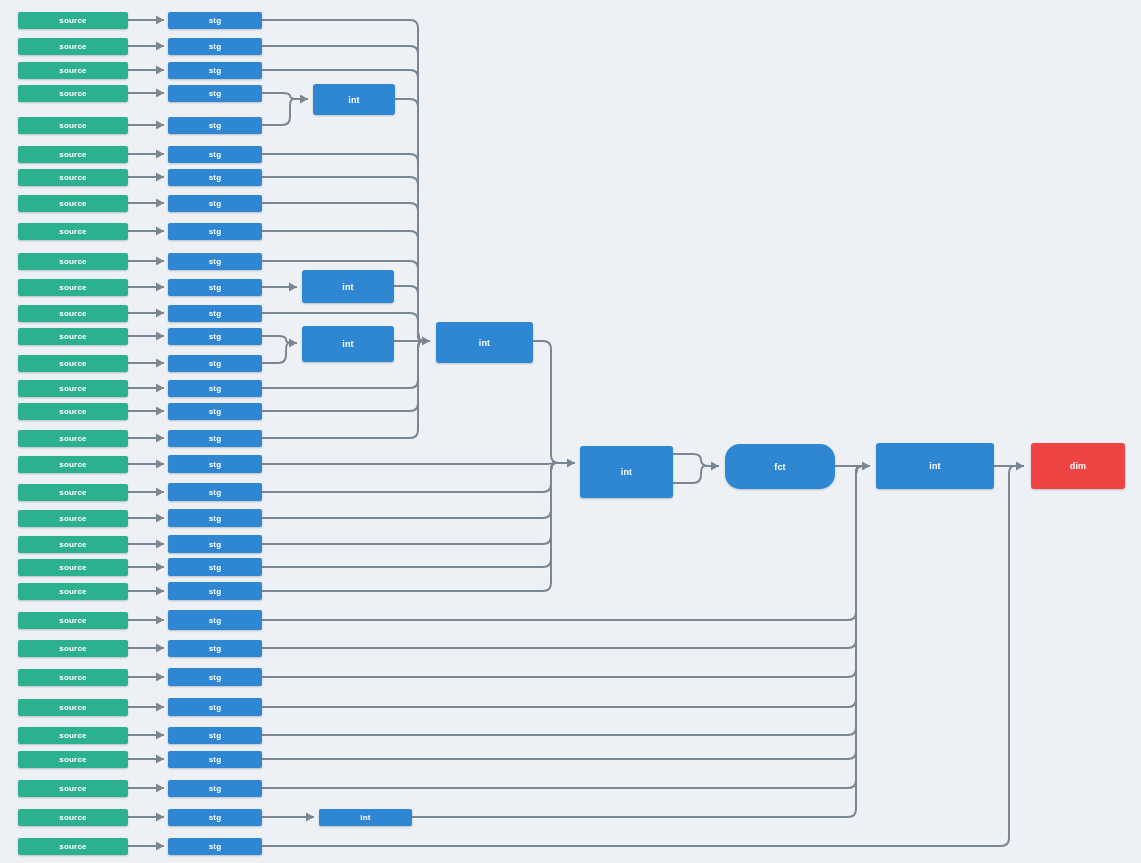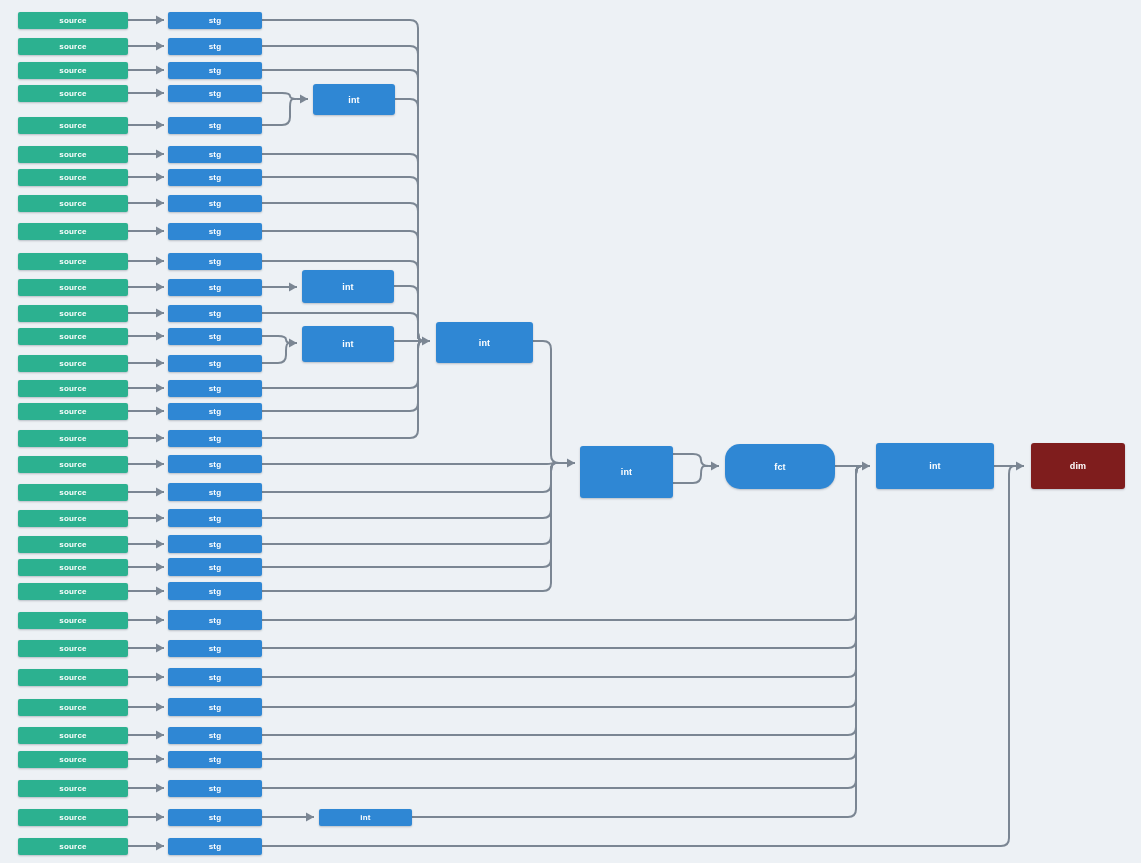--- a/index.html
+++ b/index.html
@@ -345,20 +345,20 @@
       </div>
       <div class="node big" style="left: 580px; top: 446px; width: 93px; height: 52px; background: rgb(47, 135, 212); color: rgb(255, 255, 255);">
         <span>int</span>
       </div>
       <div class="node big" style="left: 725px; top: 444px; width: 110px; height: 45px; background: rgb(47, 135, 212); color: rgb(255, 255, 255); border-radius: 15px;">
         <span>fct</span>
       </div>
       <div class="node big" style="left: 876px; top: 443px; width: 118px; height: 46px; background: rgb(47, 135, 212); color: rgb(255, 255, 255);">
         <span>int</span>
       </div>
-      <div class="node big" style="left: 1031px; top: 443px; width: 94px; height: 46px; background: #7f1d1d; color: rgb(255, 255, 255);">
+      <div class="node big" style="left: 1031px; top: 443px; width: 94px; height: 46px; background: #ef4444; color: rgb(255, 255, 255);">
         <span>dim</span>
       </div>
       <div class="node" style="left: 319px; top: 809px; width: 93px; height: 17px; background: rgb(47, 135, 212); color: rgb(255, 255, 255);">
         <span>int</span>
       </div>
     </div>
 </div>
 
 </body></html>

